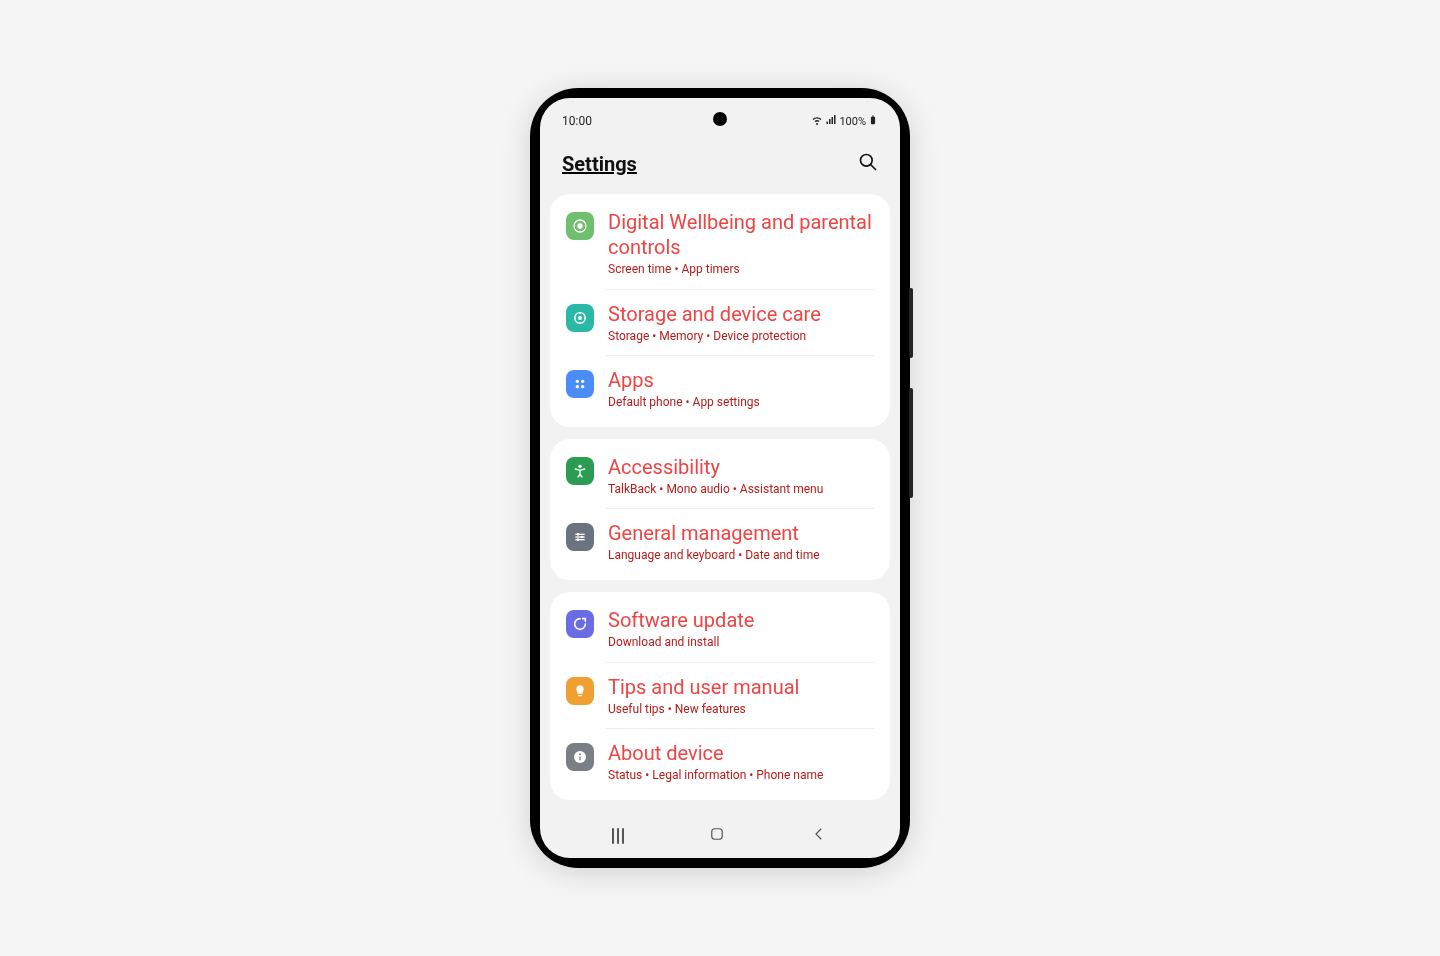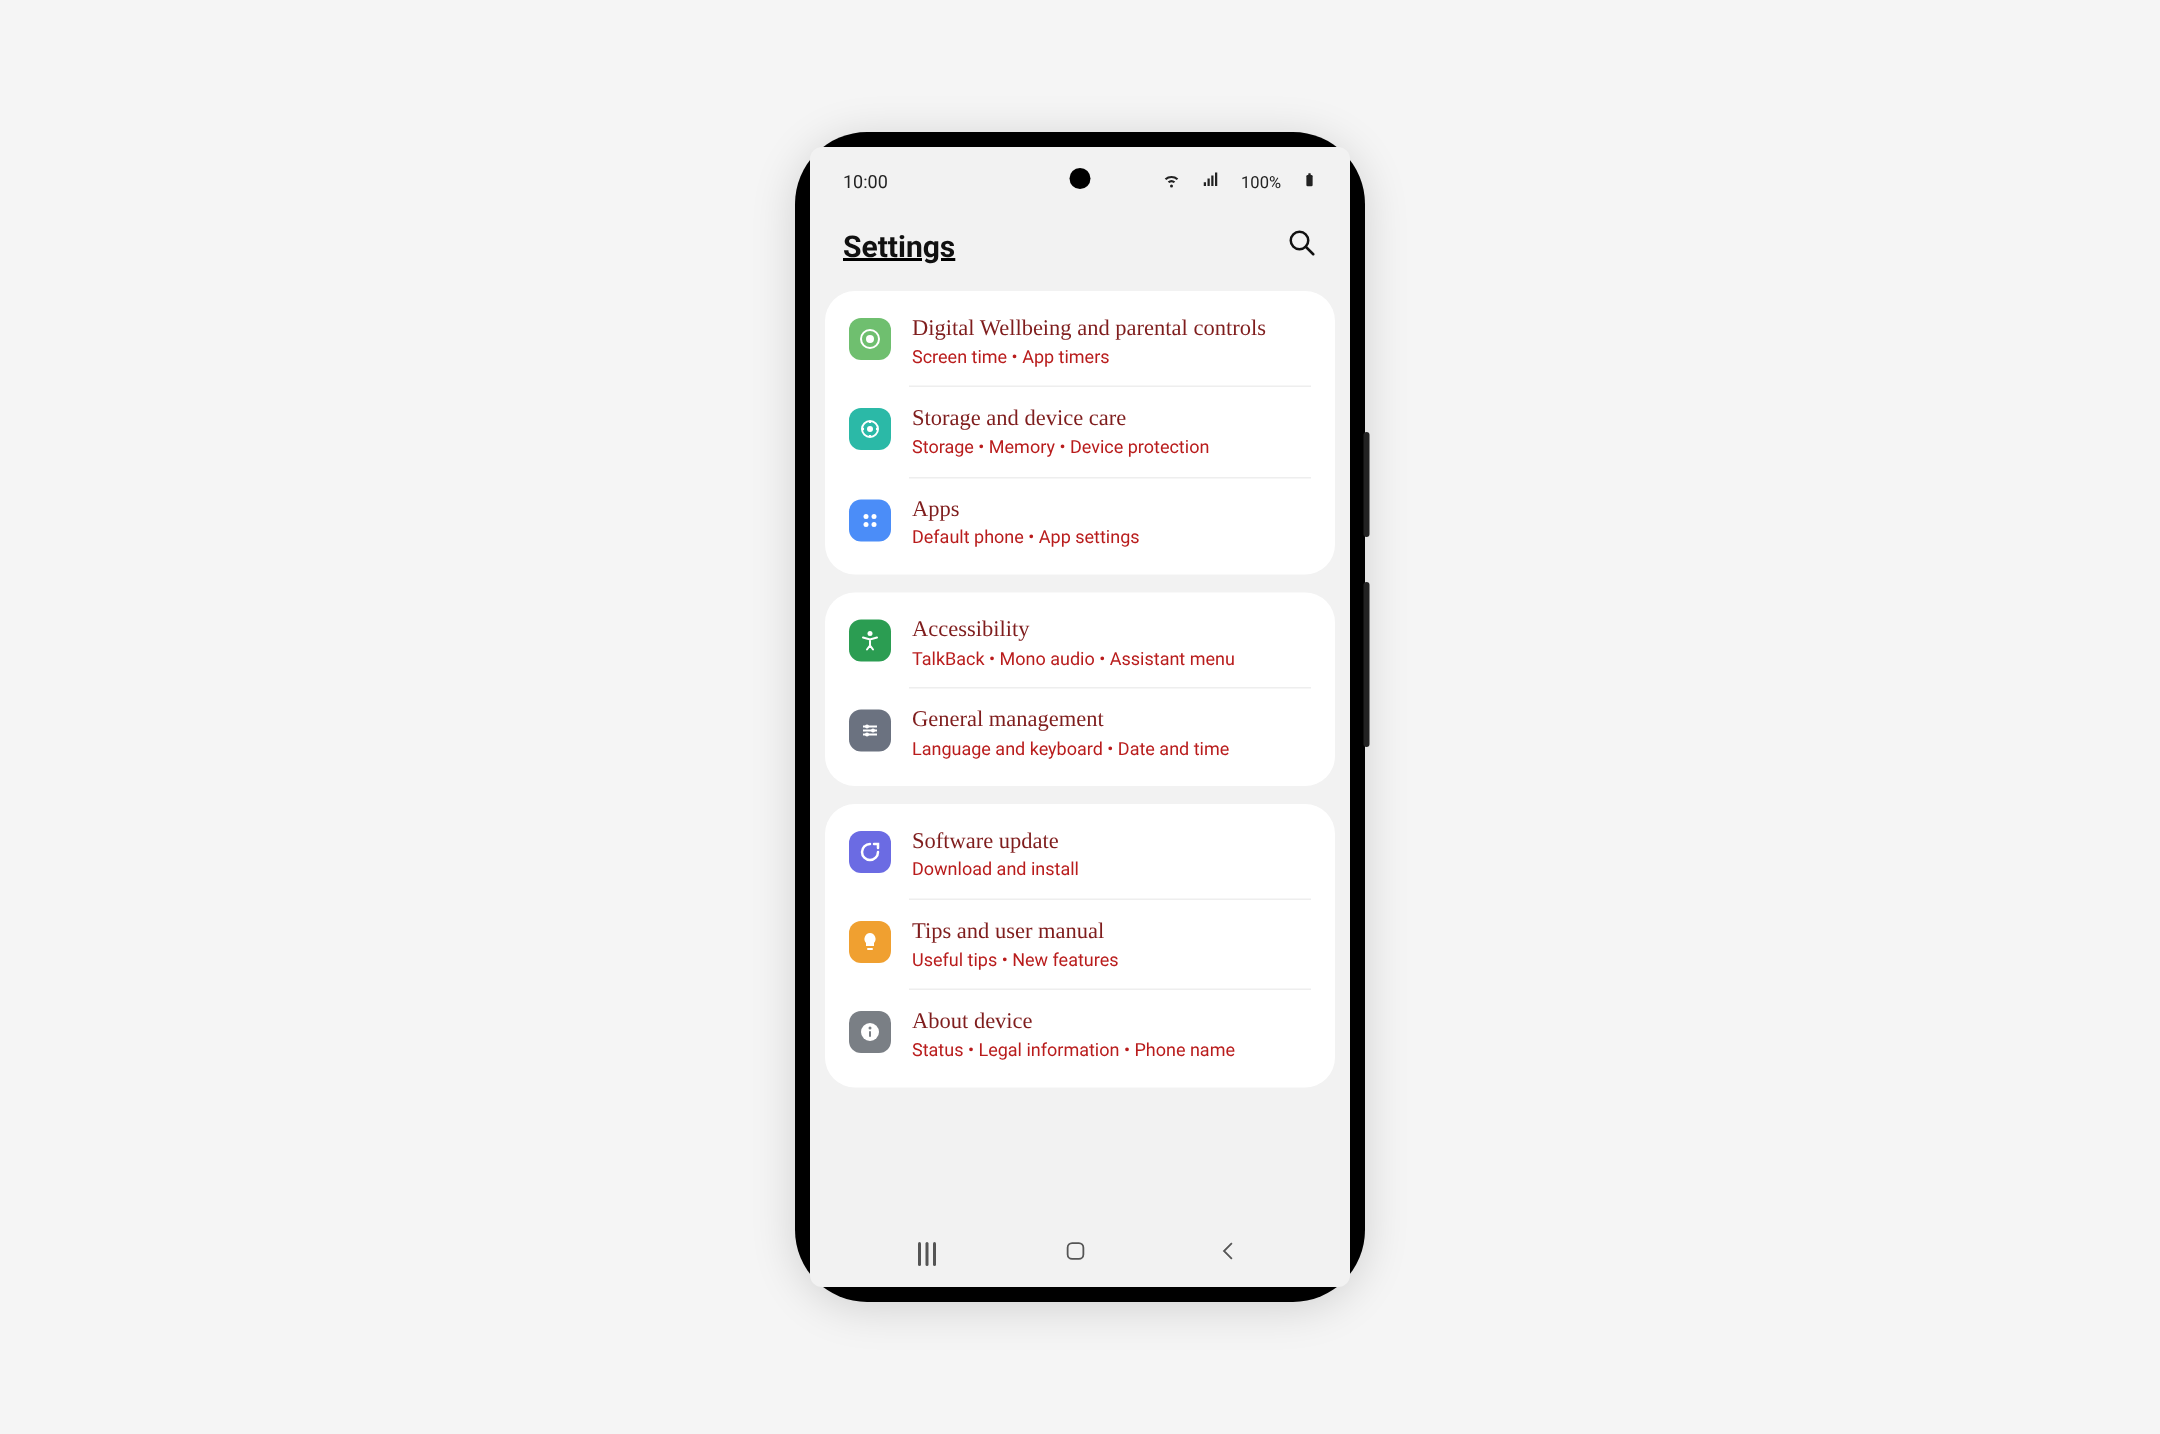--- a/index.html
+++ b/index.html
@@ -27,21 +27,21 @@
     width: 4px;
     background: #222;
     border-radius: 2px;
   }
   .side-btn.b1 { top: 200px; height: 70px; }
   .side-btn.b2 { top: 300px; height: 110px; }
   .screen {
     width: 100%;
     height: 100%;
     background: #f2f2f2;
-    border-radius: 8px;
+    border-radius: 30px;
     overflow: hidden;
     display: flex;
     flex-direction: column;
     position: relative;
   }
   .camera {
     position: absolute;
     top: 14px;
     left: 50%;
     transform: translateX(-50%);
@@ -57,21 +57,21 @@
     align-items: center;
     justify-content: space-between;
     padding: 0 22px;
     font-size: 12px;
     color: #222;
     margin-top: 6px;
   }
   .status-right {
     display: flex;
     align-items: center;
-    gap: 14px;
+    gap: 2px;
     font-size: 11px;
   }
   .header {
     display: flex;
     align-items: center;
     justify-content: space-between;
     padding: 14px 22px 18px 22px;
     text-decoration: underline;
   }
   .header h1 {
@@ -113,25 +113,24 @@
     display: flex;
     align-items: center;
     justify-content: center;
     margin-right: 14px;
     flex-shrink: 0;
     margin-top: 2px;
   }
   .icon-wrap svg { width: 16px; height: 16px; fill: #fff; }
   .item-text { flex: 1; min-width: 0; }
   .item-title {
-    font-size: 15px;
-    color: #7f1d1d;
+    font-size: 20px;
+    color: #ef4444;
     line-height: 1.25;
     margin-bottom: 2px;
-    font-family: Liberation Serif, serif;
   }
   .item-sub {
     font-size: 12px;
     color: #b91c1c;
     line-height: 1.3;
   }
   .navbar {
     height: 44px;
     display: flex;
     align-items: center;

